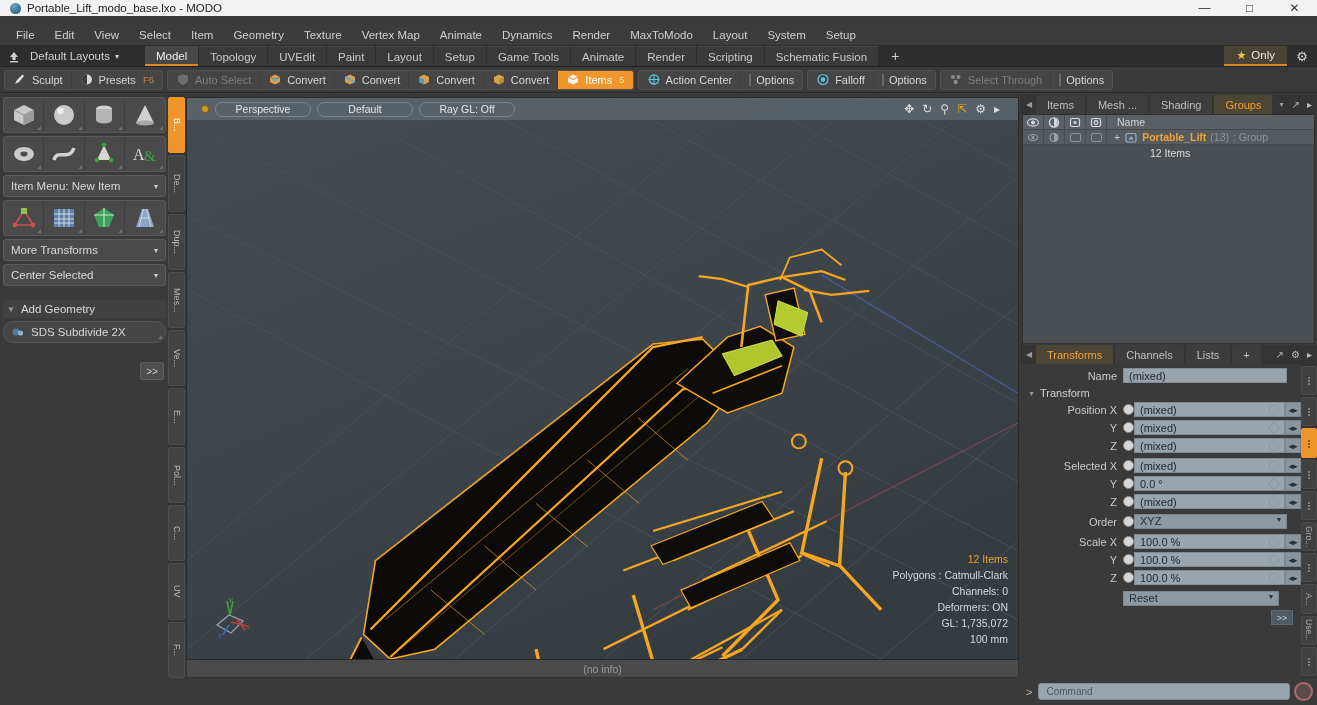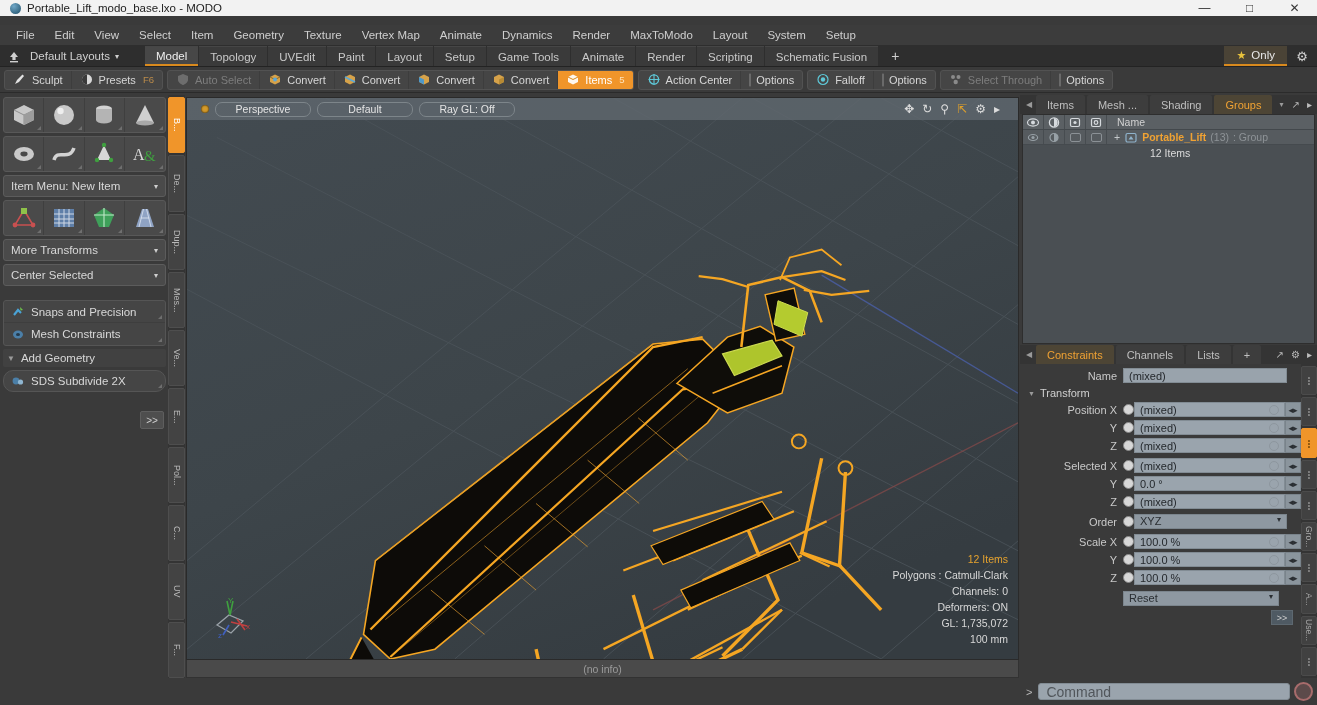--- a/index.html
+++ b/index.html
@@ -193,21 +193,21 @@
     writing-mode: vertical-rl; overflow: hidden; white-space: nowrap; }
   .pvt.active { background: #f0952a; border-color: #f0952a; }
   .pvt .dots { writing-mode: horizontal-tb; font-size: 7px; letter-spacing: 0; line-height: 3px; color: #8d8d8d; }
   .pvt.active .dots { color: #7a4a08; }
   
   .bottombar { position: absolute; left: 0; right: 0; bottom: 0; height: 27px; background: #3a3a3a; display: flex; align-items: center; }
   .bb-left { flex: 1; }
   .bb-cmd { width: 297px; display: flex; align-items: center; gap: 4px; padding: 0 4px; }
   .bb-gt { color: #b9b9b9; font-size: 11px; padding: 0 2px; }
   .cmd-input { flex: 1; height: 17px; background: #9aa4ad; border: 1px solid #828c94; border-radius: 3px;
-    display: flex; align-items: center; padding: 0 7px; font-size: 14px; color: #51565b; }
+    display: flex; align-items: center; padding: 0 7px; font-size: 10px; color: #51565b; }
   .rec-btn { width: 19px; height: 19px; border-radius: 50%; background: #5c4a4a; border: 2px solid #a86c6c; flex: none; }
   
   .gizmo { position: absolute; left: 22px; bottom: 18px; width: 46px; height: 46px; }
 </style>
 </head>
 <body>
 
 <div class="titlebar">
   <div class="app-icon"></div>
   <div class="title">Portable_Lift_modo_base.lxo - MODO</div>
@@ -493,40 +493,20 @@
         </div>
       <div class="dropdown">
         <span>More Transforms</span>
         <span class="dd-caret">▾</span>
       </div>
       <div class="dropdown">
         <span>Center Selected</span>
         <span class="dd-caret">▾</span>
       </div>
       <div style="height:8px"></div>
-      <div class="stack2">
-        <div class="rowbtn">
-          <span>
-            <svg class="ic" viewBox="0 0 14 13">
-                <path d="M3 10 L7 5 L10 8" stroke="#4aa3d6" stroke-width="2.2" fill="none"></path>
-                <path d="M9 2 L12 5 L9.5 5.5 Z" fill="#6ec34a"></path>
-              </svg>
-          </span>
-          <span>Snaps and Precision</span>
-        </div>
-        <div class="rowbtn">
-          <span>
-            <svg class="ic" viewBox="0 0 14 13">
-                <ellipse cx="7" cy="6.5" rx="5" ry="4" fill="#4b7fa8"></ellipse>
-                <ellipse cx="7" cy="6.5" rx="2" ry="1.6" fill="#23394b"></ellipse>
-              </svg>
-          </span>
-          <span>Mesh Constraints</span>
-        </div>
-      </div>
       <div class="secthdr">
         <span class="tri">▼</span>
         <span>Add Geometry</span>
       </div>
       <div class="rowbtn">
         <span>
           <svg class="ic" viewBox="0 0 14 13">
               <circle cx="5" cy="6" r="3.4" fill="#4b7fa8"></circle>
               <circle cx="9.5" cy="7" r="2.6" fill="#8fb6d1"></circle>
             </svg>
@@ -765,21 +745,21 @@
         <div class="list-row2">
           <span class="lr2-text">12 Items</span>
         </div>
       </div>
     </div>
 
     <div class="props">
       <div class="panel-tabs">
         <div class="pt-arrow">◀</div>
         <div id="ptabs" style="display:flex">
-            <div class="ptab active">Constraints</div>
+            <div class="ptab active">Transforms</div>
             <div class="ptab">Channels</div>
             <div class="ptab">Lists</div>
             <div class="ptab">+</div>
           </div>
         <div class="pt-right">
           <span>↗</span>
           <span>⚙</span>
           <span>▸</span>
         </div>
       </div>

